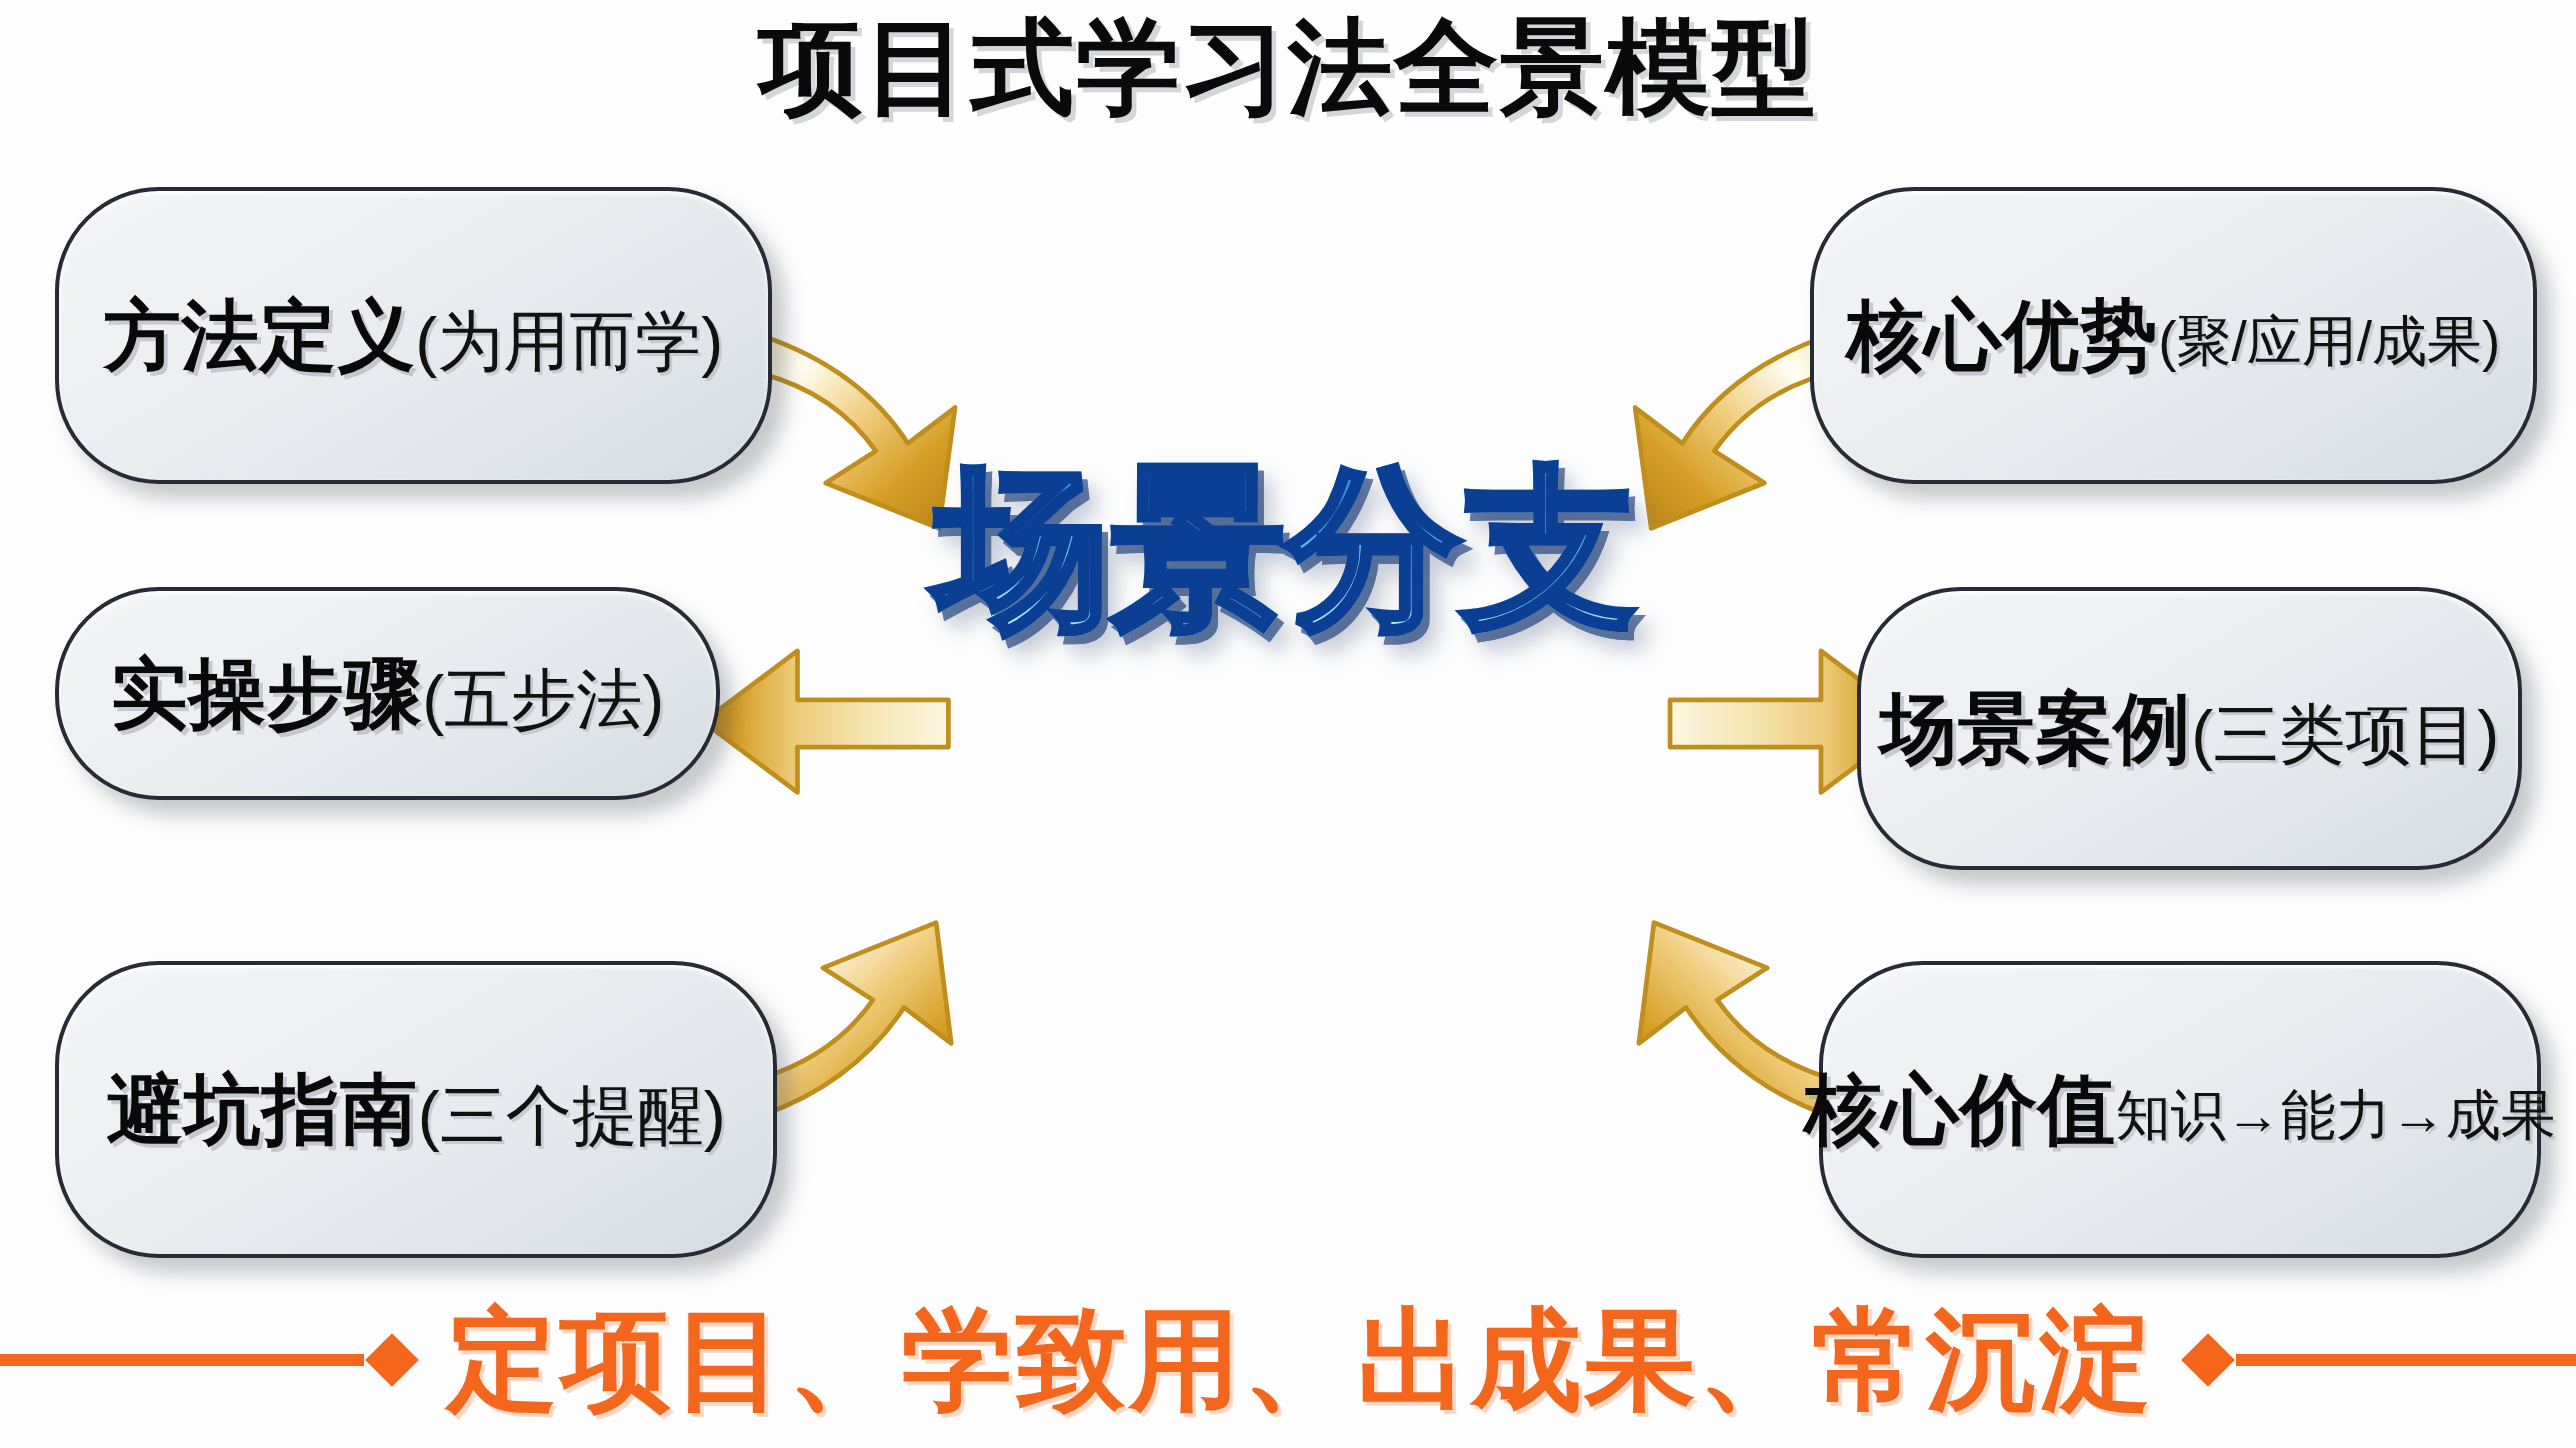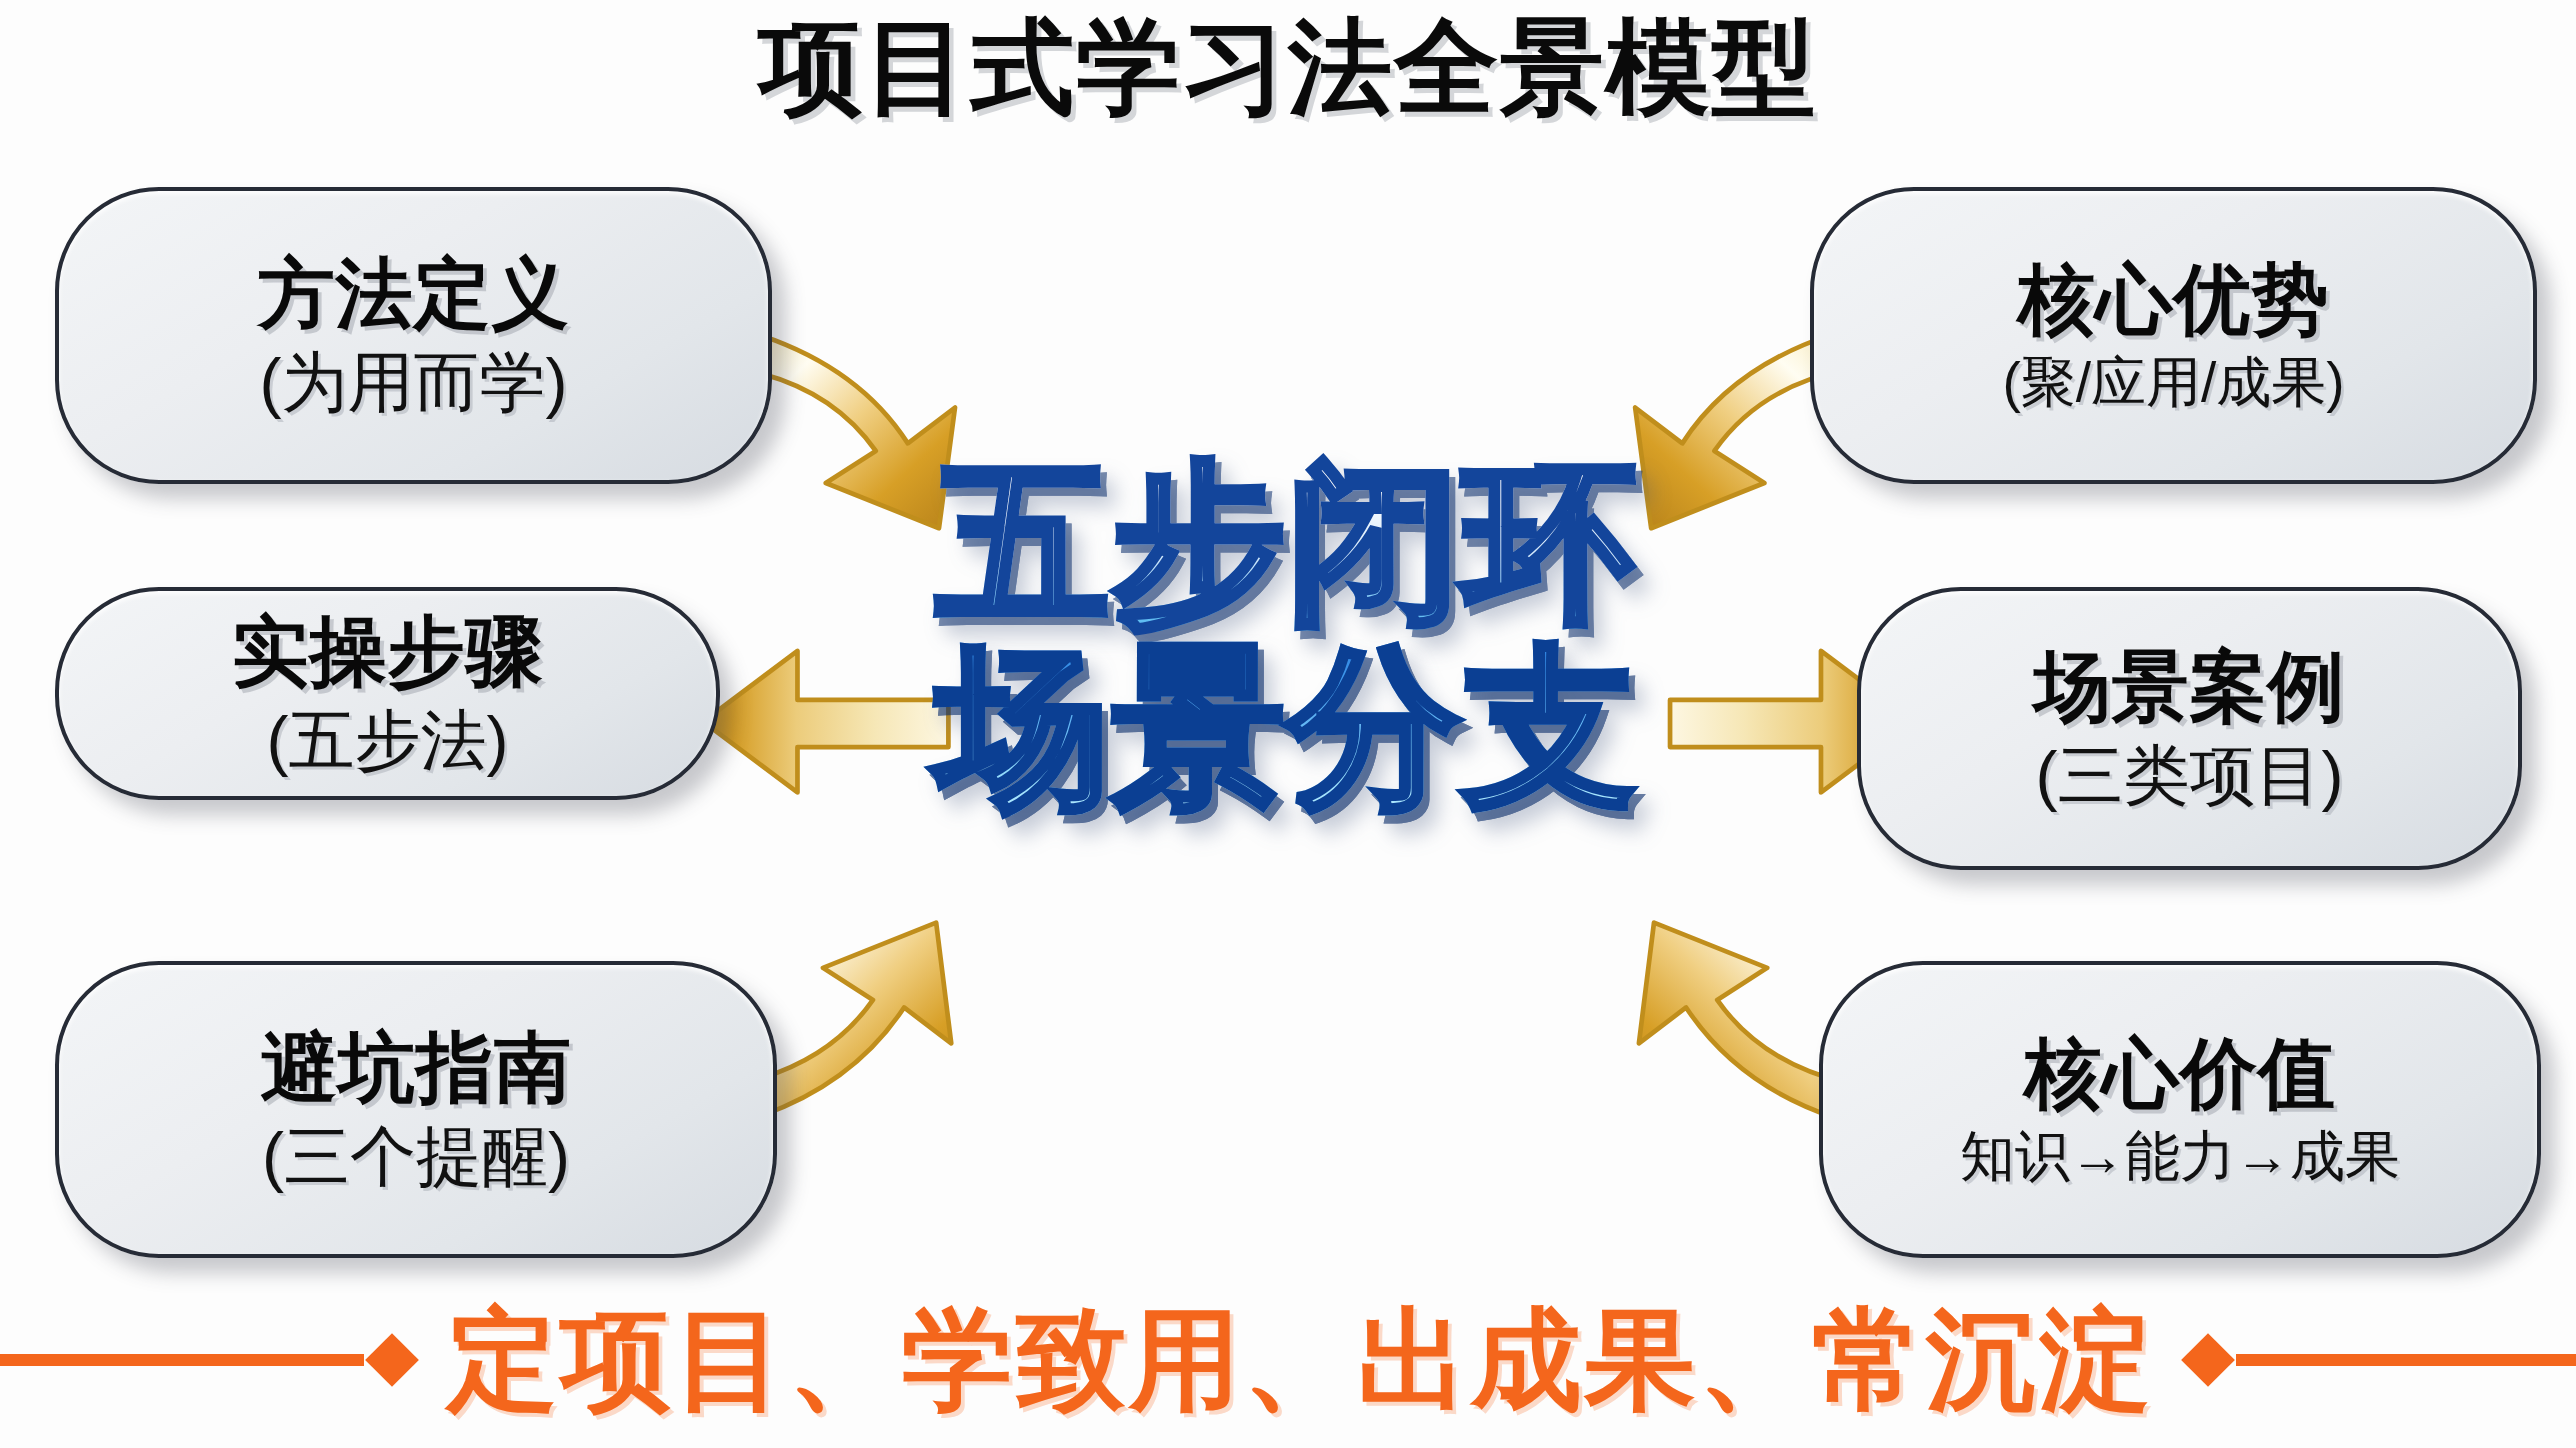--- a/index.html
+++ b/index.html
@@ -38,21 +38,21 @@
   
   .card {
     position: absolute;
     box-sizing: border-box;
     border: 4.7px solid #262b36;
     border-radius: 104px;
     background: linear-gradient(150deg, #f3f5f7 0%, #eceef1 38%, #e2e6ea 72%, #d6dbe1 100%);
     box-shadow: 13.2px 15px 19px rgba(60,65,80,0.28),
                 inset 0 2.8px 5.7px rgba(255,255,255,0.95);
     display: flex;
-    flex-direction: column;
+    flex-direction: row;
     align-items: center;
     justify-content: center;
     text-align: center;
     padding: 0 22.6px;
   }
   .card .hd {
     font-size: 77px;
     font-weight: 700;
     color: #090909;
     line-height: 1.06;
@@ -257,21 +257,20 @@
                C 1870 1160, 1820 1118, 1787 1068
                L 1737 1106
                L 1753 978
                L 1873 1026
                L 1820 1060
                C 1848 1100, 1890 1132, 1957 1148 Z" fill="url(#goldB)" stroke="#c08e1c" stroke-width="5" stroke-linejoin="round"></path>
     </g>
   </svg>
 
   <div id="hero">
-    <div class="hero-line" id="hero-line-1">五步闭环</div>
     <div class="hero-line" id="hero-line-2">场景分支</div>
   </div>
 
   <div class="card" id="card-method">
     <div class="hd">方法定义</div>
     <div class="sb">(为用而学)</div>
   </div>
 
   <div class="card" id="card-steps">
     <div class="hd">实操步骤</div>

